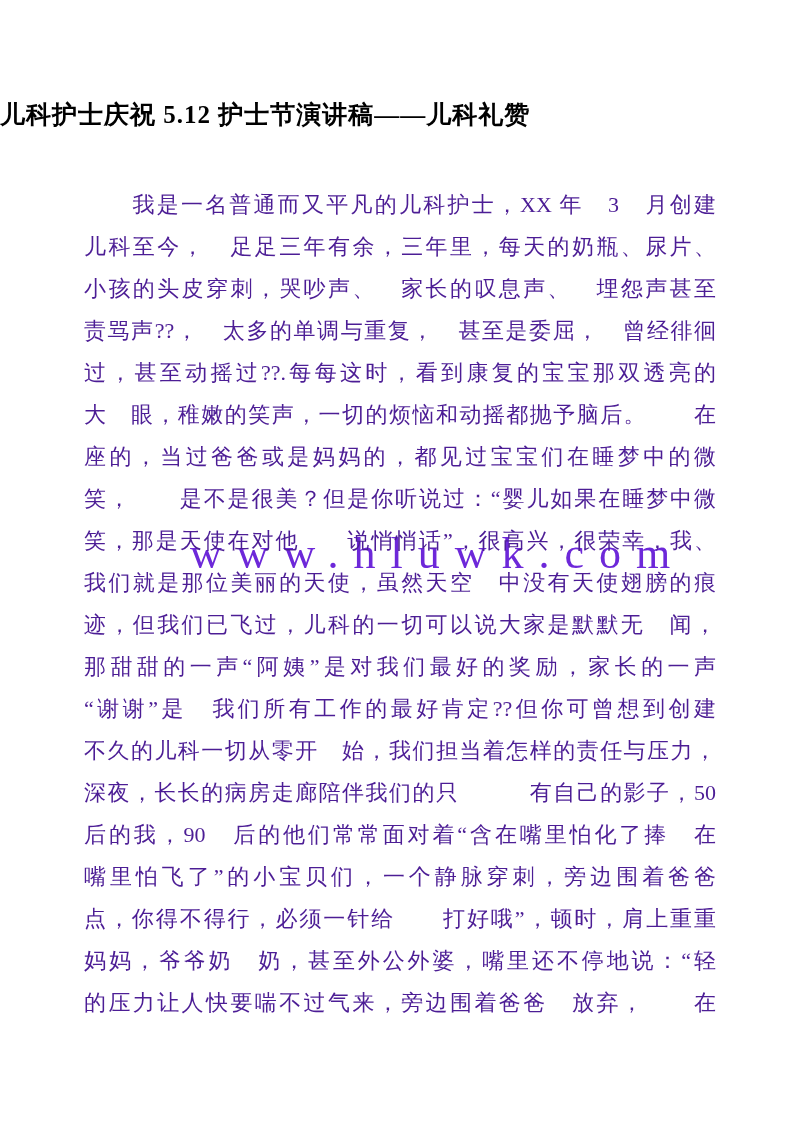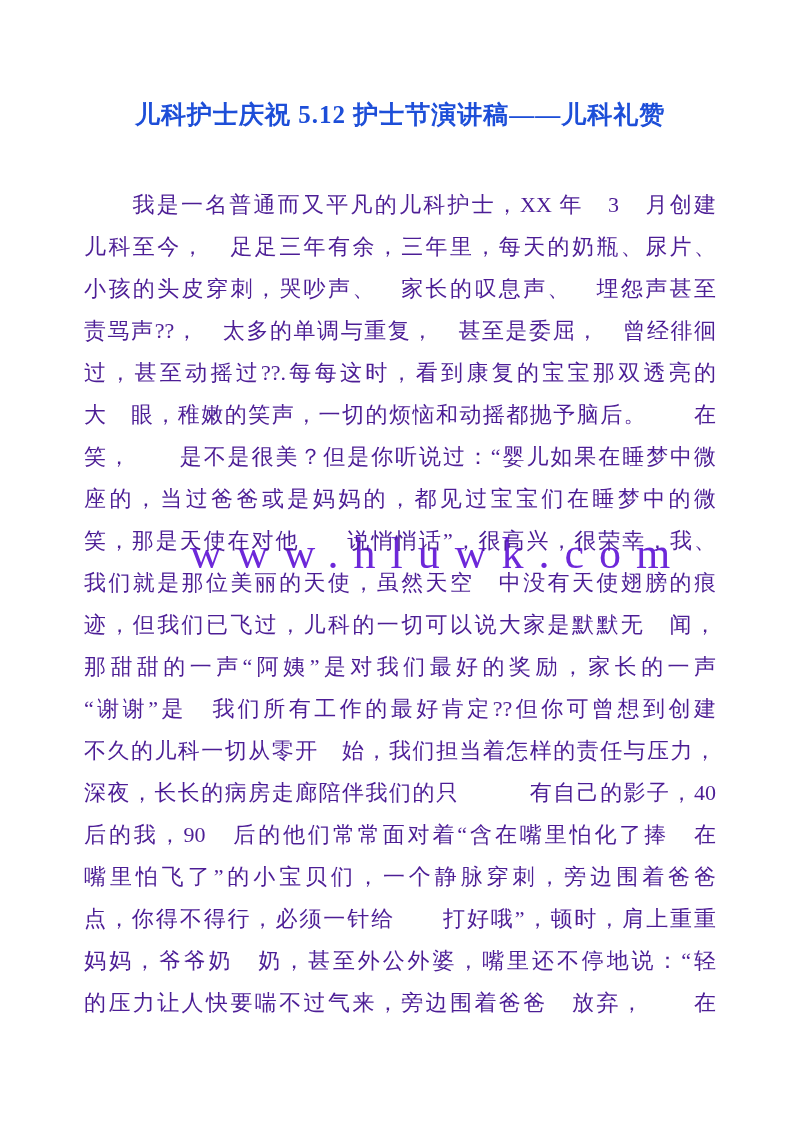--- a/index.html
+++ b/index.html
@@ -14,24 +14,23 @@
     background: #ffffff;
     overflow: hidden;
     font-family: "Liberation Serif", "DejaVu Serif", serif;
   }
   .doc-title {
     position: absolute;
     top: 98px;
     left: 0;
     width: 100%;
     margin: 0;
-    text-align: center;
     font-size: 25px;
     font-weight: bold;
-    color: #1d4ed8;
+    color: #000000;
     letter-spacing: 1px;
     z-index: 2;
   }
   .doc-body {
     position: absolute;
     top: 184px;
     left: 84px;
     width: 632px;
     z-index: 2;
   }
@@ -63,28 +62,28 @@
 <div class="page">
   <div class="watermark">www.hluwk.com</div>
   <h1 class="doc-title">儿科护士庆祝 5.12 护士节演讲稿——儿科礼赞</h1>
   <div class="doc-body">
       <div class="body-line">　　我是一名普通而又平凡的儿科护士，XX 年　3　月创建</div>
       <div class="body-line">儿科至今，　足足三年有余，三年里，每天的奶瓶、尿片、</div>
       <div class="body-line">小孩的头皮穿刺，哭吵声、　家长的叹息声、　埋怨声甚至</div>
       <div class="body-line">责骂声??，　太多的单调与重复，　甚至是委屈，　曾经徘徊</div>
       <div class="body-line">过，甚至动摇过??.每每这时，看到康复的宝宝那双透亮的</div>
       <div class="body-line">大　眼，稚嫩的笑声，一切的烦恼和动摇都抛予脑后。　　在</div>
+      <div class="body-line">座的，当过爸爸或是妈妈的，都见过宝宝们在睡梦中的微</div>
       <div class="body-line">笑，　　是不是很美？但是你听说过：“婴儿如果在睡梦中微</div>
-      <div class="body-line">座的，当过爸爸或是妈妈的，都见过宝宝们在睡梦中的微</div>
       <div class="body-line">笑，那是天使在对他　　说悄悄话”，很高兴，很荣幸，我、</div>
       <div class="body-line">我们就是那位美丽的天使，虽然天空　中没有天使翅膀的痕</div>
       <div class="body-line">迹，但我们已飞过，儿科的一切可以说大家是默默无　闻，</div>
       <div class="body-line">那甜甜的一声“阿姨”是对我们最好的奖励，家长的一声</div>
       <div class="body-line">“谢谢”是　我们所有工作的最好肯定??但你可曾想到创建</div>
       <div class="body-line">不久的儿科一切从零开　始，我们担当着怎样的责任与压力，</div>
-      <div class="body-line">深夜，长长的病房走廊陪伴我们的只　　　有自己的影子，40</div>
+      <div class="body-line">深夜，长长的病房走廊陪伴我们的只　　　有自己的影子，50</div>
       <div class="body-line">后的我，90　后的他们常常面对着“含在嘴里怕化了捧　在</div>
       <div class="body-line">嘴里怕飞了”的小宝贝们，一个静脉穿刺，旁边围着爸爸</div>
       <div class="body-line">点，你得不得行，必须一针给　　打好哦”，顿时，肩上重重</div>
       <div class="body-line">妈妈，爷爷奶　奶，甚至外公外婆，嘴里还不停地说：“轻</div>
       <div class="body-line">的压力让人快要喘不过气来，旁边围着爸爸　放弃，　　在</div>
     </div>
 </div>
 
 </body></html>

